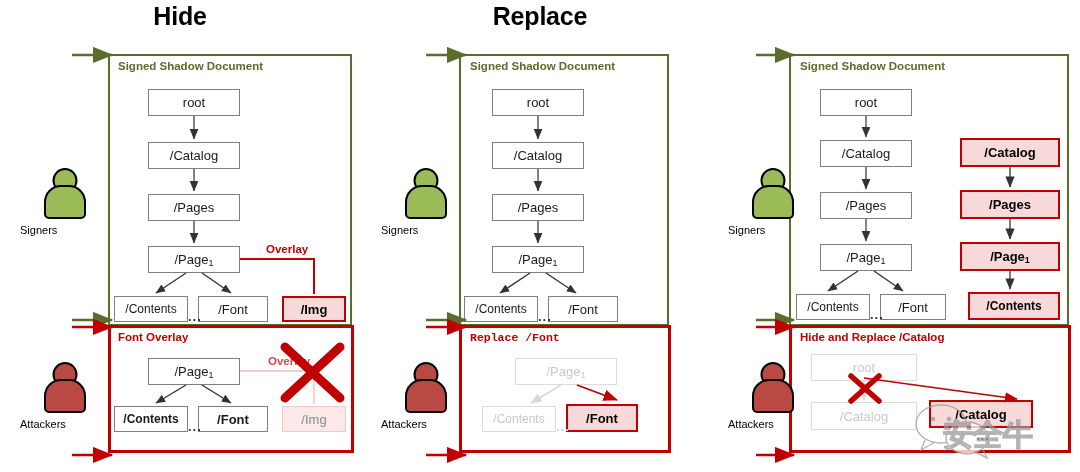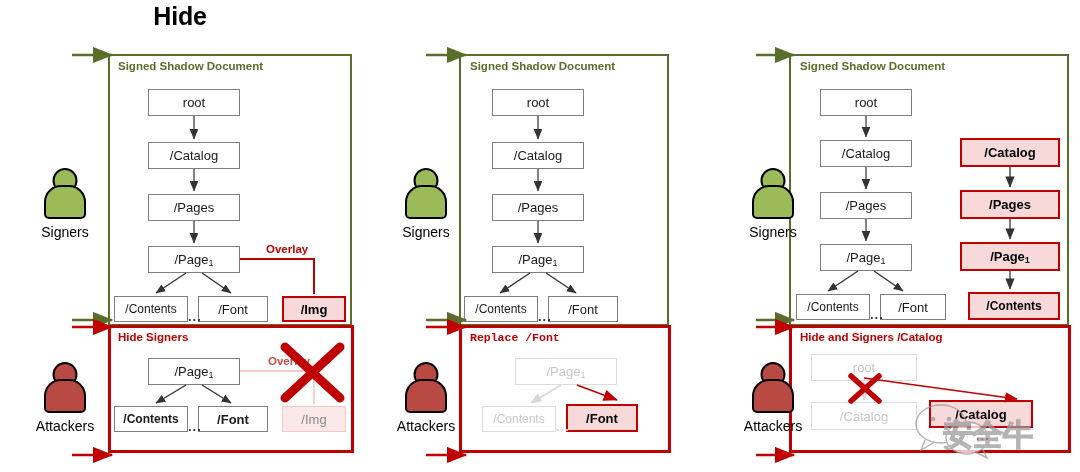--- a/index.html
+++ b/index.html
@@ -41,21 +41,21 @@
   .person{position:absolute;width:46px;height:56px;}
   .person .head{position:absolute;left:50%;transform:translateX(-50%);top:0;
        width:21px;height:21px;border-radius:50%;border:2.6px solid #000;}
   .person .body{position:absolute;left:50%;transform:translateX(-50%);top:17px;
        width:38px;height:30px;border:2.6px solid #000;
        border-radius:17px 17px 5px 5px;}
   .person.signer .head{background:#9bbb59;}
   .person.signer .body{background:#9bbb59;}
   .person.attacker .head{background:#b84a43;}
   .person.attacker .body{background:#b84a43;}
-  .person-label{position:absolute;font-size:14px;color:#000;text-align:center;
+  .person-label{position:absolute;font-size:11px;color:#000;text-align:left;
        width:90px;}
 
   
   .watermark{position:absolute;pointer-events:none;opacity:.75;}
   .wm-text{position:absolute;font-size:30px;color:#ffffff;font-weight:bold;
        -webkit-text-stroke:1.2px #9a9a9a;white-space:nowrap;
        font-family:"DejaVu Sans",sans-serif;}
 </style>
 </head>
 <body>
@@ -87,41 +87,42 @@
       <span>/Font</span>
     </div>
   <div class="node red" style="left:282px;top:296px;width:64px;height:26px;">
       <span>/Img</span>
     </div>
   <div class="dots" style="left:188px;top:309px;">...</div>
 
   <div class="ovl-label" style="left:266px;top:243px;">Overlay</div>
 
   <div class="attack-box" style="left:108px;top:325px;width:240px;height:122px;"></div>
-  <div class="attack-label" style="left:118px;top:331px;">Hide Signers</div>
+  <div class="attack-label" style="left:118px;top:331px;">Font Overlay</div>
 
   <div class="node" style="left:148px;top:358px;width:92px;height:27px;">
       <span>/Page</span>
       <sub>1</sub>
     </div>
   <div class="node" style="left:114px;top:406px;width:74px;height:26px;font-size:12px;font-weight:bold;">
       <span>/Contents</span>
     </div>
   <div class="node" style="left:198px;top:406px;width:70px;height:26px;font-weight:bold;">
       <span>/Font</span>
     </div>
   <div class="node ghostred" style="left:282px;top:406px;width:64px;height:26px;">
       <span>/Img</span>
     </div>
   <div class="dots" style="left:188px;top:419px;">...</div>
 
   <div class="ovl-label faded" style="left:268px;top:355px;">Overlay</div>
 </div>
 
 <div class="panel" style="left:360px;">
+  <div class="panel-title">Replace</div>
 
   <div class="signed-box" style="left:99px;top:54px;width:206px;height:268px;"></div>
   <div class="signed-label" style="left:110px;top:60px;">Signed Shadow Document</div>
 
   <div class="node" style="left:132px;top:89px;width:92px;height:27px;">
       <span>root</span>
     </div>
   <div class="node" style="left:132px;top:142px;width:92px;height:27px;">
       <span>/Catalog</span>
     </div>
@@ -190,21 +191,21 @@
     </div>
   <div class="node red" style="left:240px;top:242px;width:100px;height:29px;">
       <span>/Page</span>
       <sub>1</sub>
     </div>
   <div class="node red" style="left:248px;top:292px;width:92px;height:28px;font-size:12px;">
       <span>/Contents</span>
     </div>
 
   <div class="attack-box" style="left:69px;top:325px;width:276px;height:122px;"></div>
-  <div class="attack-label" style="left:80px;top:331px;">Hide and Signers /Catalog</div>
+  <div class="attack-label" style="left:80px;top:331px;">Hide and Replace /Catalog</div>
 
   <div class="node ghost" style="left:91px;top:354px;width:106px;height:27px;">
       <span>root</span>
     </div>
   <div class="node ghost" style="left:91px;top:402px;width:106px;height:28px;">
       <span>/Catalog</span>
     </div>
   <div class="node red" style="left:209px;top:400px;width:104px;height:28px;">
       <span>/Catalog</span>
     </div>

